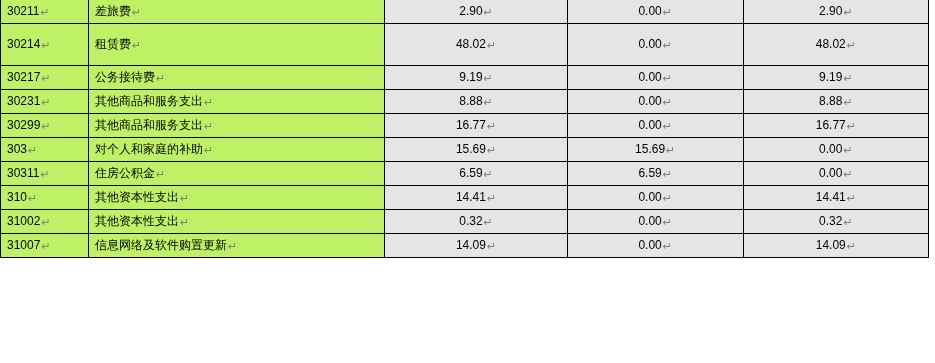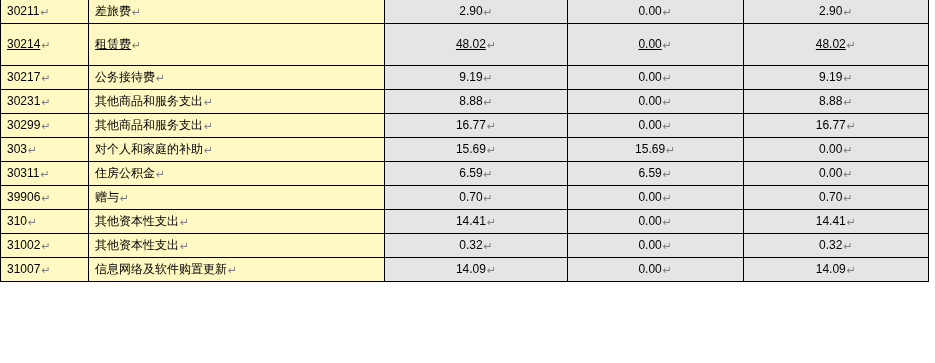--- a/index.html
+++ b/index.html
@@ -36,21 +36,21 @@
 
   
   .col-code   { width: 88px;  }
   .col-name   { width: 296px; }
   .col-num    { width: 182px; }
   .col-num2   { width: 176px; }
   .col-num3   { width: 185px; }
 
   
   td.shaded {
-    background: #fef9c3;
+    background: #bef264;
   }
 
   
   td.code {
     text-align: left;
     padding-left: 8px;
   }
   td.name {
     text-align: left;
   }
@@ -64,21 +64,21 @@
     text-align: center;
     padding-right: 52px;
     background: #e5e5e5;
     margin-left: 17px;
   }
   td.num.c2 { padding-right: 56px; }
   td.num.c3 { padding-right: 58px; }
 
   
   tr.r-normal td { height: 23px; }
-  tr.r-tall   td { height: 41px; text-decoration: underline; }
+  tr.r-tall   td { height: 41px; }
 
   
   .ret {
     display: inline-block;
     color: #808080;
     font-size: 11px;
     line-height: 1;
     margin-left: 1px;
     transform: translateY(1px);
   }
@@ -138,27 +138,20 @@
         <td class="num c3"><span>0.00</span><span class="ret">↵</span></td>
       </tr>
       <tr class="r-normal">
         <td class="shaded code"><span>30311</span><span class="ret">↵</span></td>
         <td class="shaded name indent"><span>住房公积金</span><span class="ret">↵</span></td>
         <td class="num c1"><span>6.59</span><span class="ret">↵</span></td>
         <td class="num c2"><span>6.59</span><span class="ret">↵</span></td>
         <td class="num c3"><span>0.00</span><span class="ret">↵</span></td>
       </tr>
       <tr class="r-normal">
-        <td class="shaded code"><span>39906</span><span class="ret">↵</span></td>
-        <td class="shaded name indent"><span>赠与</span><span class="ret">↵</span></td>
-        <td class="num c1"><span>0.70</span><span class="ret">↵</span></td>
-        <td class="num c2"><span>0.00</span><span class="ret">↵</span></td>
-        <td class="num c3"><span>0.70</span><span class="ret">↵</span></td>
-      </tr>
-      <tr class="r-normal">
         <td class="shaded code"><span>310</span><span class="ret">↵</span></td>
         <td class="shaded name top"><span>其他资本性支出</span><span class="ret">↵</span></td>
         <td class="num c1"><span>14.41</span><span class="ret">↵</span></td>
         <td class="num c2"><span>0.00</span><span class="ret">↵</span></td>
         <td class="num c3"><span>14.41</span><span class="ret">↵</span></td>
       </tr>
       <tr class="r-normal">
         <td class="shaded code"><span>31002</span><span class="ret">↵</span></td>
         <td class="shaded name indent"><span>其他资本性支出</span><span class="ret">↵</span></td>
         <td class="num c1"><span>0.32</span><span class="ret">↵</span></td>

